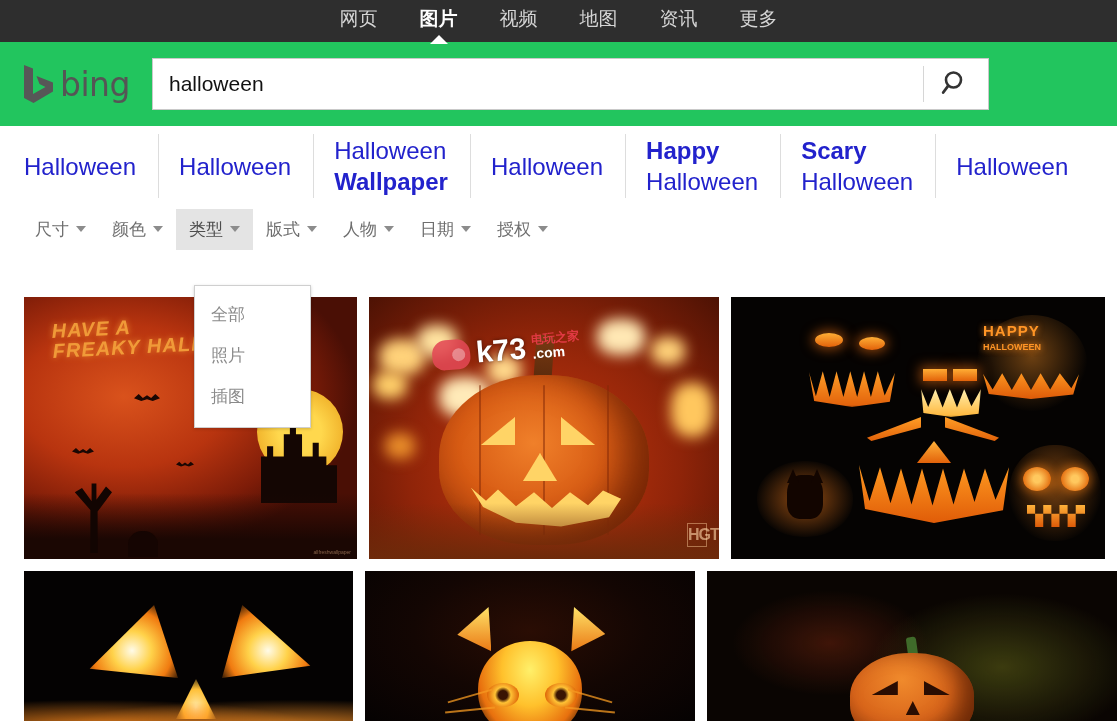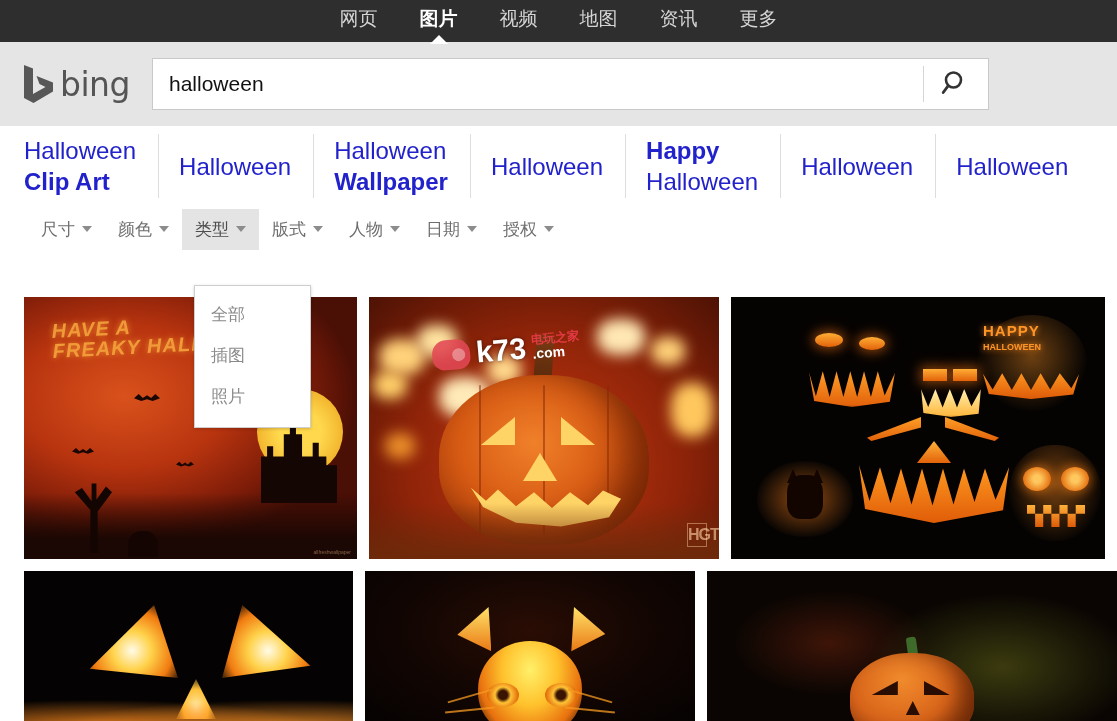--- a/index.html
+++ b/index.html
@@ -39,21 +39,21 @@
     border-right: 9px solid transparent;
     border-bottom: 9px solid #ffffff;
   }
 
   
   .header {
     height: 84px;
     display: flex;
     align-items: center;
     padding-left: 22px;
-    background: #e5e5e5;
+    background: #22c55e;
   }
   .logo { display: flex; align-items: center; width: 128px; }
   .logo svg { display: block; }
   .logo-text {
     font-size: 33px;
     color: #555555;
     letter-spacing: -0.5px;
     margin-left: 4px;
     font-family: "DejaVu Sans", "Liberation Sans", sans-serif;
   }
@@ -102,21 +102,21 @@
     color: #2222cc;
     font-size: 24px;
     line-height: 31px;
   }
   .related-line.bold { font-weight: bold; }
 
   
   .filters {
     display: flex;
     align-items: center;
-    padding-left: 28px;
+    padding-left: 22px;
     height: 42px;
     position: relative;
   }
   .filter {
     display: flex; align-items: center; gap: 7px;
     padding: 9px 13px;
     color: #6e6e6e;
     font-size: 17px;
     cursor: pointer;
     font-family: "DejaVu Sans", "Liberation Sans", sans-serif;
@@ -431,37 +431,37 @@
           <line x1="7.3" y1="17.6" x2="2.2" y2="24.5" stroke="#333" stroke-width="2.8" stroke-linecap="round"></line>
         </svg>
       </span>
     </button>
   </div>
 </div>
 
 <div class="related">
   <div class="related-item">
     <div class="related-line">Halloween</div>
-    <div class="related-line bold">Clip Art</div>
   </div>
   <div class="related-item">
     <div class="related-line">Halloween</div>
   </div>
   <div class="related-item">
     <div class="related-line">Halloween</div>
     <div class="related-line bold">Wallpaper</div>
   </div>
   <div class="related-item">
     <div class="related-line">Halloween</div>
   </div>
   <div class="related-item">
     <div class="related-line bold">Happy</div>
     <div class="related-line">Halloween</div>
   </div>
   <div class="related-item">
+    <div class="related-line bold">Scary</div>
     <div class="related-line">Halloween</div>
   </div>
   <div class="related-item" style="border-right:0;">
     <div class="related-line">Halloween</div>
   </div>
 </div>
 
 <div class="filters">
   <div class="filter">
     <span>尺寸</span>
@@ -614,15 +614,15 @@
         <div class="eye6 e6l"></div>
         <div class="eye6 e6r"></div>
         <div class="nose6"></div>
       </div>
     </div>
   </div>
 </div>
 
 <div class="dropdown">
   <div class="dropdown-item">全部</div>
+  <div class="dropdown-item">照片</div>
   <div class="dropdown-item">插图</div>
-  <div class="dropdown-item">照片</div>
 </div>
 
 </body></html>

